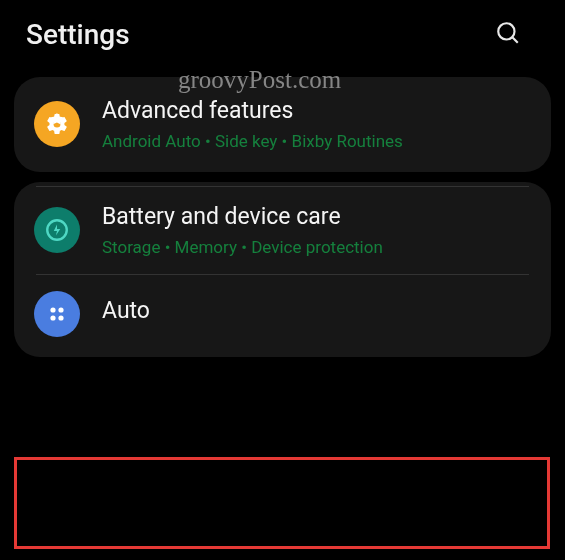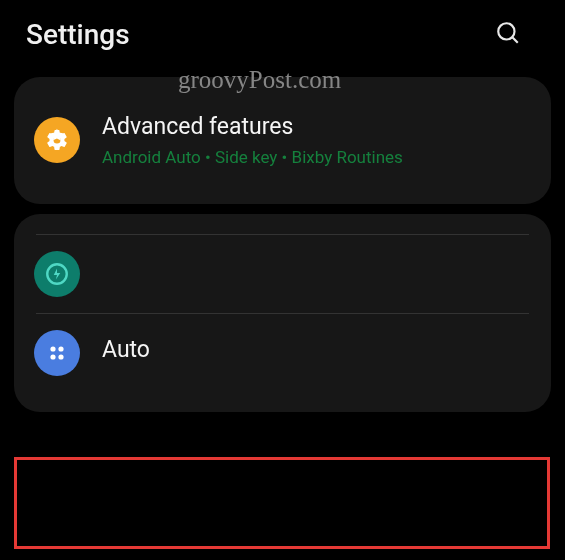--- a/index.html
+++ b/index.html
@@ -40,21 +40,21 @@
     }
     .search-icon svg {
       width: 26px;
       height: 26px;
       stroke: #e8e8e8;
     }
     .card {
       background: #171717;
       border-radius: 26px;
       margin: 10px 14px;
-      padding: 20px 0;
+      padding: 4px 0;
     }
     .list-item {
       display: flex;
       align-items: center;
       padding: 16px 20px;
       cursor: pointer;
     }
     .icon-wrap {
       width: 46px;
       height: 46px;
@@ -144,20 +144,26 @@
 
   <div class="divider"></div>
 
   <div class="list-item">
     <div class="icon-wrap icon-battery">
       <svg width="26" height="26" viewBox="0 0 24 24">
         <circle cx="12" cy="12" r="9" fill="none" stroke="#4fd8c4" stroke-width="2.2"></circle>
         <path d="M12 7 L9 13 L12 13 L11 17 L15 11 L12 11 Z" fill="#4fd8c4"></path>
       </svg>
     </div>
+    <div class="item-text">
+      <div class="item-title">Battery and device care</div>
+      <div class="item-subtitle">
+        <span>Storage</span><span class="dot-sep">Memory</span><span class="dot-sep">Device protection</span>
+      </div>
+    </div>
   </div>
 
   <div class="divider"></div>
 
   <div class="list-item">
     <div class="icon-wrap icon-apps">
       <svg width="24" height="24" viewBox="0 0 24 24" fill="#ffffff">
         <circle cx="8" cy="8" r="2.6"></circle>
         <circle cx="16" cy="8" r="2.6"></circle>
         <circle cx="8" cy="16" r="2.6"></circle>

